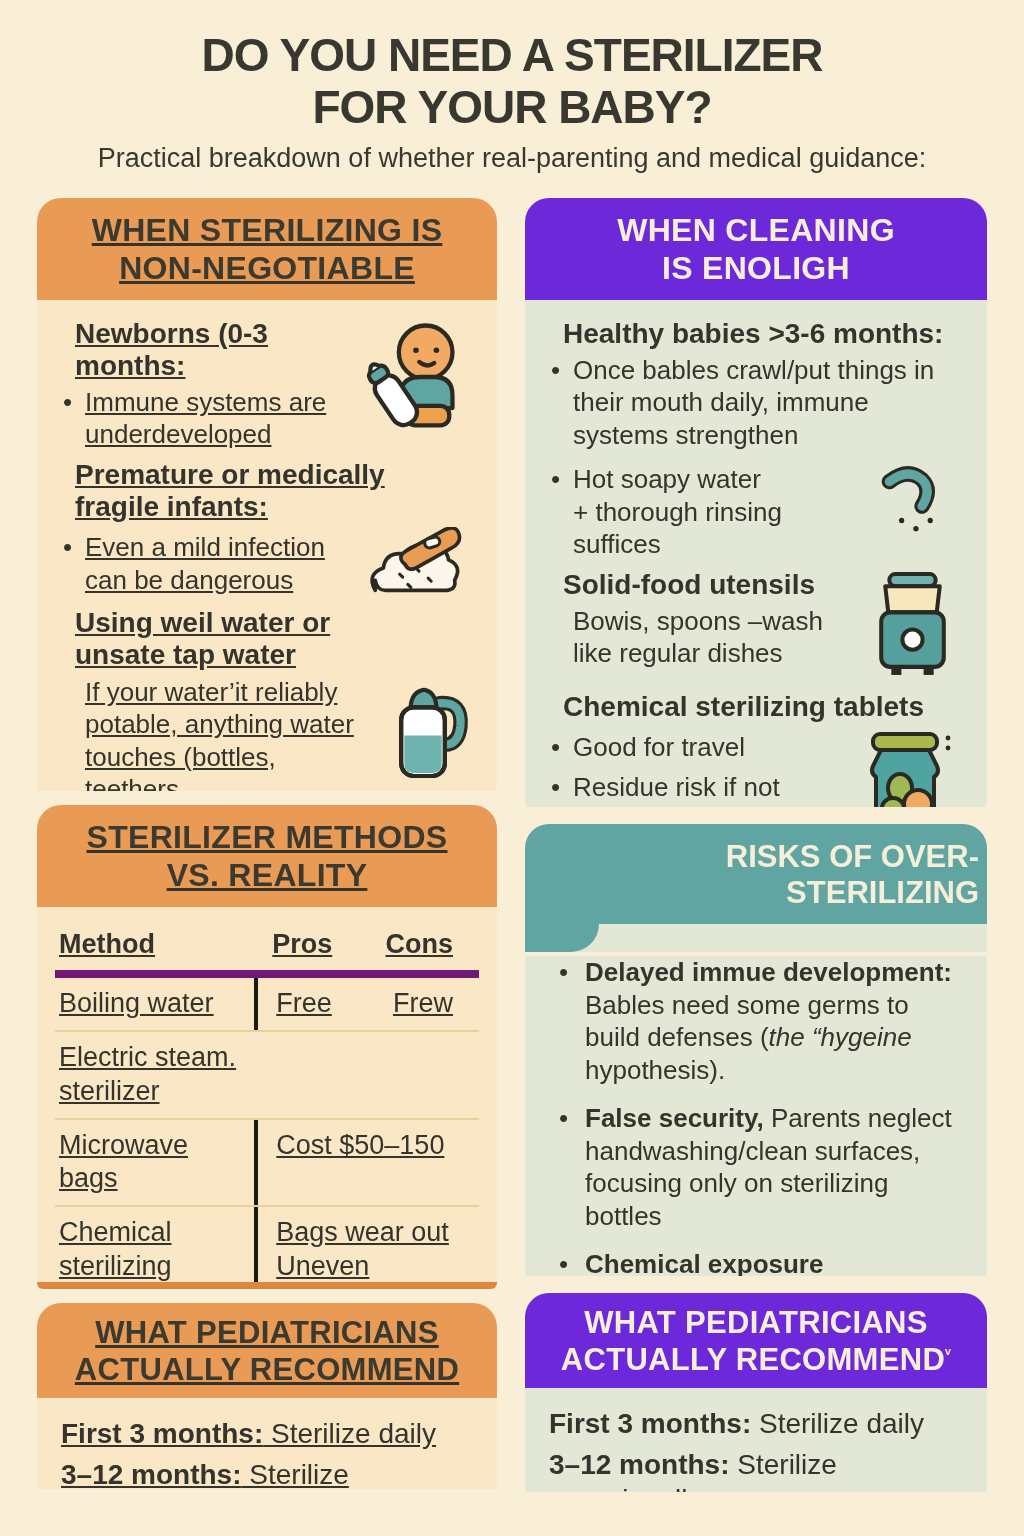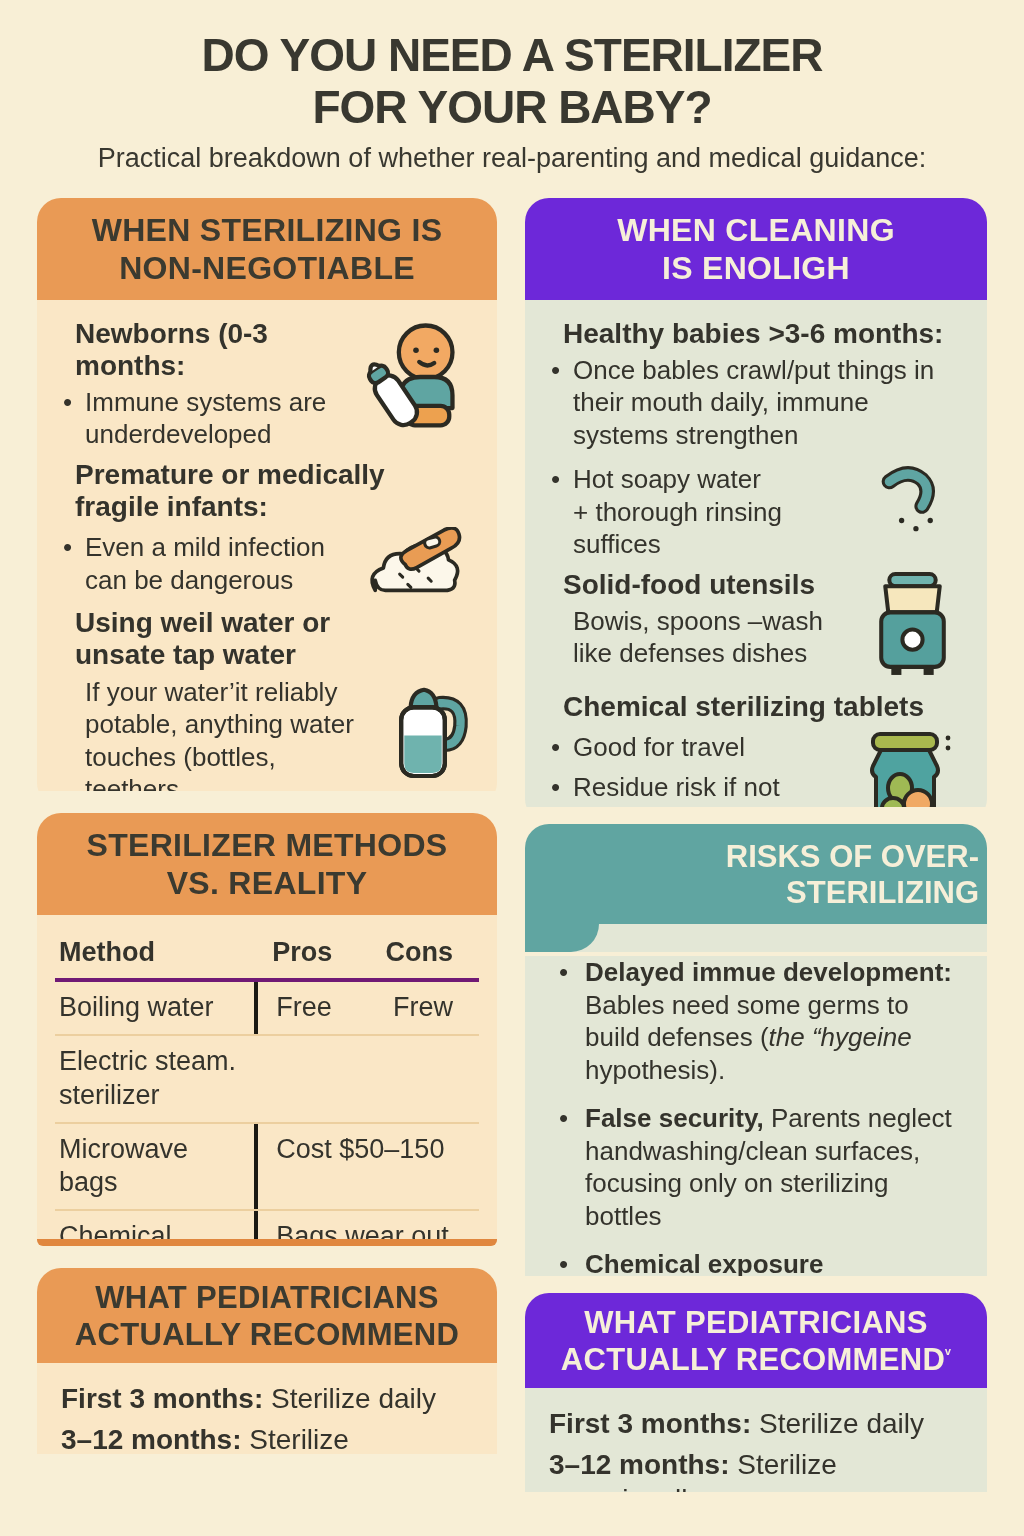--- a/index.html
+++ b/index.html
@@ -27,39 +27,39 @@
     color:#393830;
   }
   
   .grid{
     display:grid;
     grid-template-columns:460px 462px;
     column-gap:28px;
     padding:0 37px;
   }
   .col{display:flex;flex-direction:column;}
-  .col-left{row-gap:22px;}
+  .col-left{row-gap:14px;text-decoration:underline;}
   .col-right{row-gap:17px;}
   
   .panel{width:100%;overflow:hidden;}
   .p-head{
     font-weight:bold;
     text-align:center;
     font-size:32px;line-height:1.18;
     padding:14px 10px 12px;
     letter-spacing:.3px;
   }
   .orange .p-head{background:#e99a55;color:#3b3a30;border-radius:24px 24px 0 0;}
   .teal .p-head{background:#6d28d9;color:#f6efd8;border-radius:24px 24px 0 0;}
   .p-body{padding:18px 22px 14px;font-size:26px;line-height:1.25;}
   .orange .p-body{background:#fae7c6;border-radius:0 0 22px 22px;}
   .teal .p-body{background:#e3e7d6;border-radius:0 0 22px 22px;}
   .p-tl{height:593px;}
   .p-tr{height:609px;}
-  .p-ml{height:433px;}
+  .p-ml{height:484px;}
   .p-mr{height:452px;}
   .p-bl{height:186px;}
   .p-br{height:199px;}
   .p-tl .p-body,.p-tr .p-body{height:calc(100% - 88px);}
   h3{
     margin:10px 16px 4px;
     font-size:28px;line-height:1.15;
     font-weight:bold;
   }
   h3:first-child{margin-top:0;}
@@ -69,21 +69,21 @@
   ul{list-style:none;margin:2px 0 8px;padding:0;}
   li{position:relative;padding-left:26px;margin:4px 0 8px;}
   li::before{content:"•";position:absolute;left:4px;top:0;}
   .indent{padding-left:26px;margin:0 0 8px;}
   
   .panel-methods{border-bottom:7px solid #e0873f;border-radius:0 0 6px 6px;}
   .panel-methods .p-body{padding:12px 18px 0;background:#fae7c6;}
   .tbl{width:100%;font-size:27px;}
   .tr{display:flex;}
   .tr+.tr{border-top:2px solid #eccf9f;}
-  .tr.th{border-bottom:4px solid #701a75;font-weight:bold;}
+  .tr.th{border-bottom:8px solid #701a75;font-weight:bold;}
   .tr.th+.tr{border-top:none;}
   .td-a{width:47%;padding:9px 6px 9px 4px;}
   .td-b{width:53%;padding:9px 8px 9px 18px;border-left:4px solid #1b1913;}
   .tr.th .td-b{border-left:none;display:flex;justify-content:space-between;padding-right:26px;}
   .tr .td-b.split{display:flex;justify-content:space-between;padding-right:26px;border-left:4px solid #1b1913;}
   
   .risks-head{
     position:relative;
     background:#60a5a1;color:#f6efd8;
     font-weight:bold;font-size:31px;text-align:right;
@@ -292,21 +292,21 @@
                 <circle cx="56" cy="60" r="2.6" fill="#2b2a22"></circle>
               </svg>
             </div>
           </div>
 
           <div class="row">
             <div class="txt">
               <h3>Solid-food utensils</h3>
               <div class="indent">
                 <span>Bowis, spoons –wash</span><br>
-                <span>like defenses dishes</span>
+                <span>like regular dishes</span>
               </div>
             </div>
             <div class="ic">
               <svg width="106" height="112" viewBox="0 0 105 111">
                 <g stroke="#2b2a22" stroke-width="4" stroke-linecap="round" stroke-linejoin="round">
                   <rect x="30" y="5" width="46" height="12" rx="6" fill="#6fb3ae"></rect>
                   <path d="M26 17 h54 l-3 26 h-48 z" fill="#f6e7bd"></path>
                   <rect x="22" y="43" width="62" height="54" rx="9" fill="#55a09d"></rect>
                   <circle cx="53" cy="70" r="10" fill="#ffffff"></circle>
                   <rect x="32" y="97" width="10" height="8" fill="#2b2a22" stroke="none"></rect>

